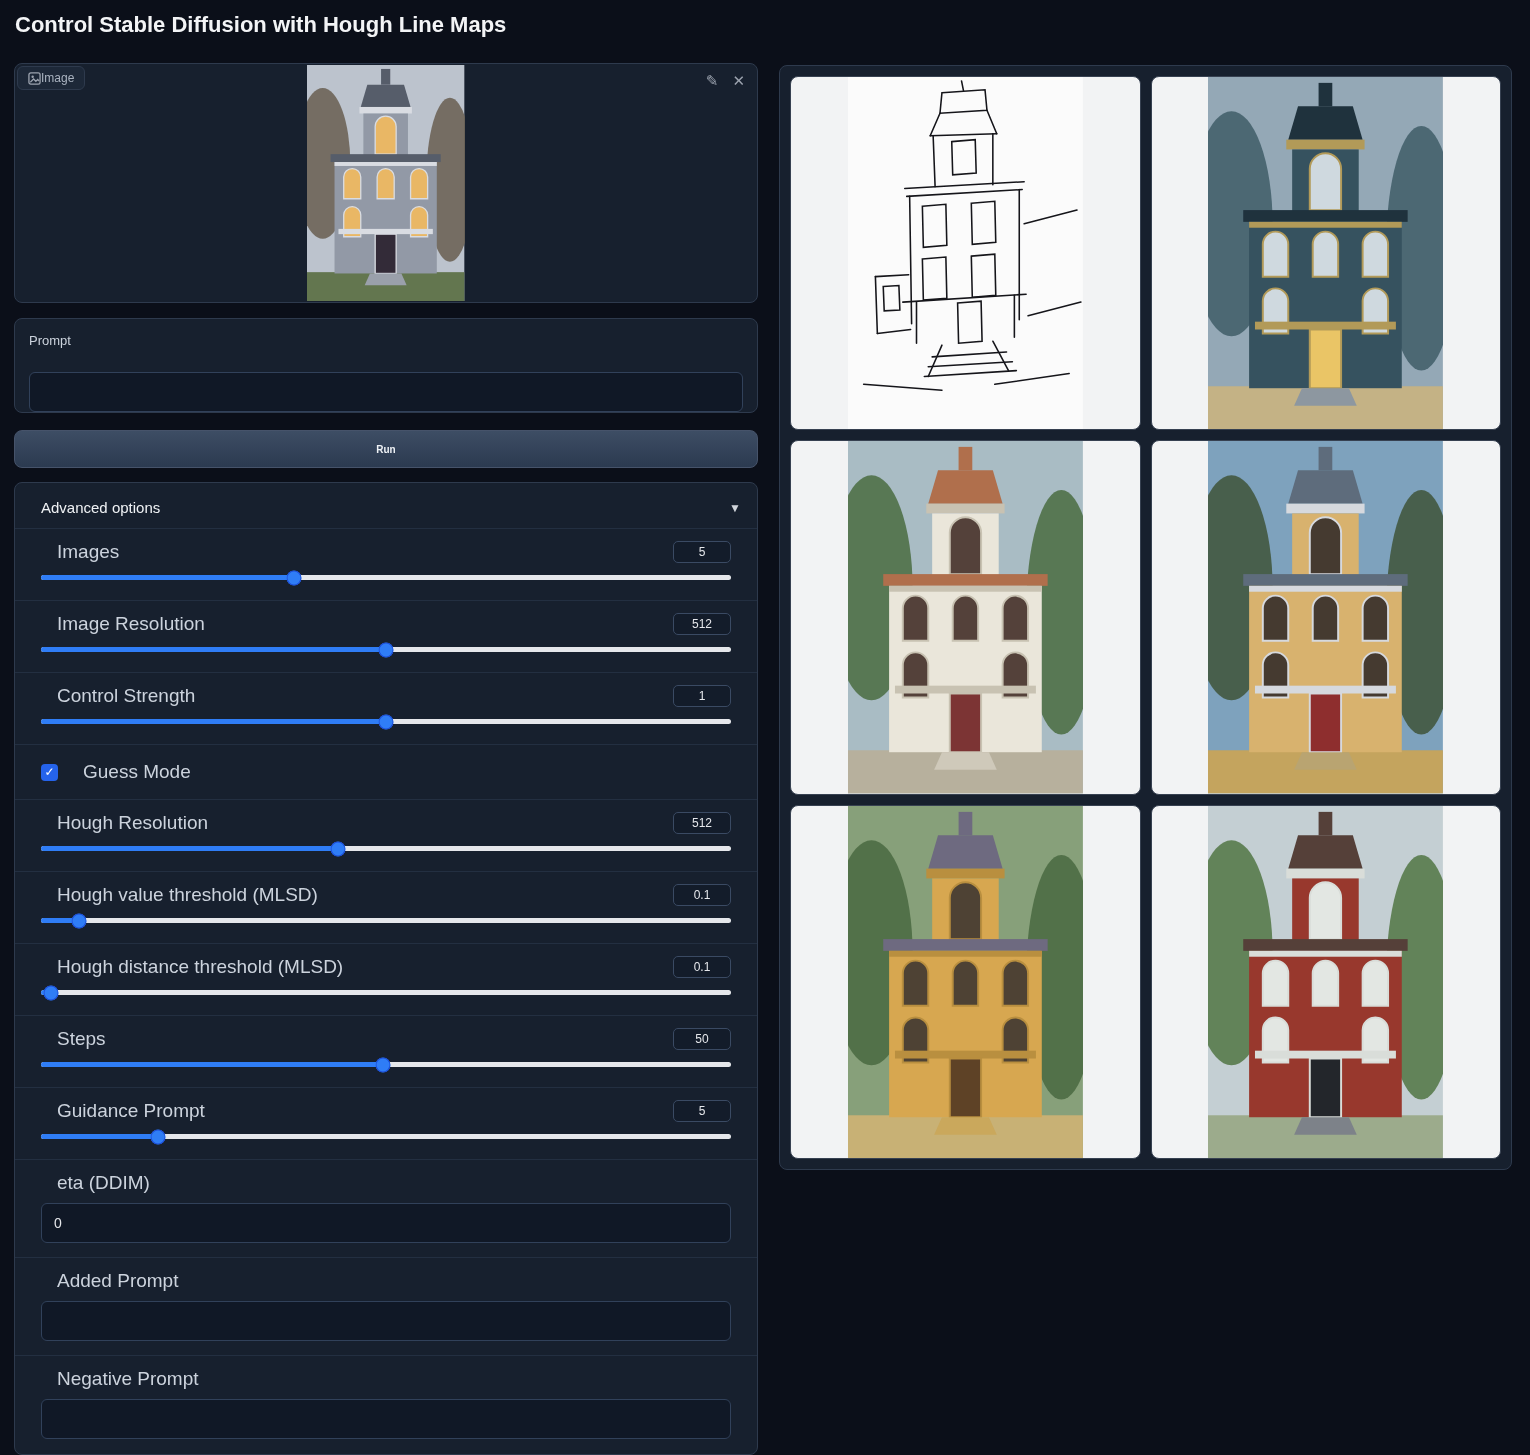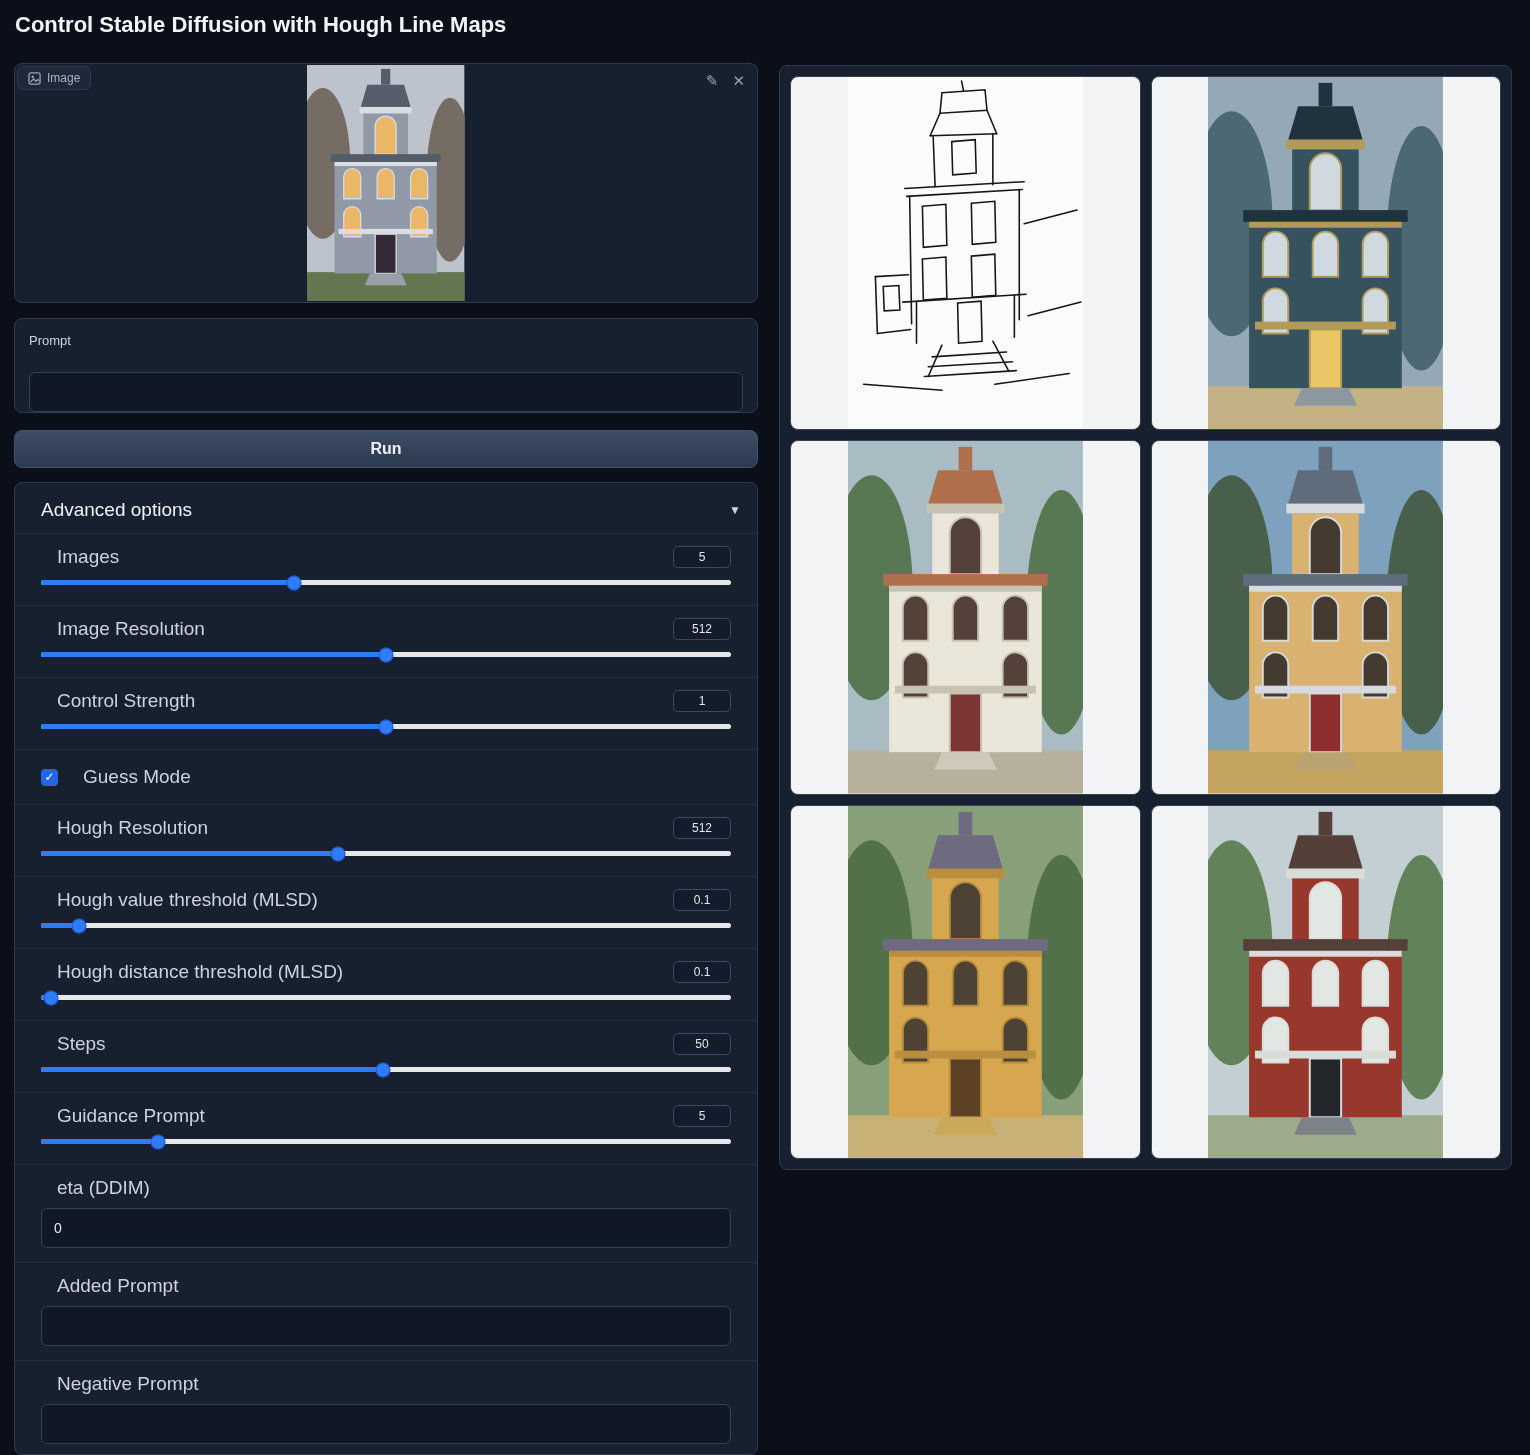--- a/index.html
+++ b/index.html
@@ -9,45 +9,45 @@
     background:#0b0f19; color:#e5e7eb;
     font-family:"Liberation Sans", sans-serif;
   }
   .panel { background:#17202e; border:1px solid #2e3a4d; border-radius:8px; position:absolute; }
 
   
   #page-title { position:absolute; left:15px; top:12px; font-size:22px; font-weight:bold; color:#f3f4f6; margin:0; }
 
   
   #image-panel { left:14px; top:63px; width:744px; height:240px; }
-  .img-tag { position:absolute; left:2px; top:2px; display:flex; align-items:flex-end; gap:6px;
+  .img-tag { position:absolute; left:2px; top:2px; display:flex; align-items:flex-end; gap:0;
     background:#1d2838; border:1px solid #2e3a4d; border-radius:6px; padding:4px 10px;
     font-size:12px; color:#aab3c0; z-index:3; }
   .panel-icons { position:absolute; right:12px; top:8px; display:flex; gap:14px; z-index:3; }
   .panel-icons span { color:#9ca3af; font-size:15px; cursor:pointer; }
   #preview-wrap { position:absolute; inset:1px; display:flex; justify-content:center; align-items:center; }
   #preview-wrap svg { height:236px; }
 
   
   #prompt-panel { left:14px; top:318px; width:744px; height:95px; padding:14px 14px; }
   .field-label { display:block; font-size:13px; color:#ccd3dd; margin-bottom:24px; }
   .tbox { width:100%; height:40px; background:#101826; border:1px solid #31415a;
     border-radius:6px; color:#e5e7eb; padding:0 12px; font-size:14px; outline:none; }
 
   
   #run-button { position:absolute; left:14px; top:430px; width:744px; height:38px;
     background:linear-gradient(180deg,#3a4a61,#2b3covery 0%); 
     background:linear-gradient(180deg,#3d4d64,#2b3a50);
     border:1px solid #46536a; border-radius:8px; color:#eef1f5; font-weight:bold;
-    font-size:16px; font-family:"Liberation Sans", sans-serif; cursor:pointer; }
+    font-size:10px; font-family:"Liberation Sans", sans-serif; cursor:pointer; }
 
   
   #advanced-panel { left:14px; top:482px; width:744px; height:973px; overflow:hidden; }
   .adv-head { display:flex; justify-content:space-between; align-items:center; padding:16px 16px 12px 26px; }
-  .adv-title { font-size:19px; color:#f0f2f5; }
+  .adv-title { font-size:15px; color:#f0f2f5; }
   .adv-arrow { font-size:12px; color:#d1d5db; cursor:pointer; }
   .ctl-group { padding:12px 26px 4px; border-top:1px solid #232f41; }
   .ctl-head { display:flex; justify-content:space-between; align-items:center; margin-bottom:12px; }
   .ctl-label { font-size:19px; color:#ccd3dd;margin-left:16px; }
   .num-box { border:1px solid #3a4a63; border-radius:5px; padding:3px 14px; min-width:58px;
     font-size:12px; color:#e5e7eb; background:#131c2a; text-align:center; }
   .track { position:relative; height:5px; border-radius:3px; background:#e5e7eb; margin:6px 0 16px; }
   .fill { position:absolute; left:0; top:0; bottom:0; background:#2f7df6; border-radius:3px; }
   .handle { position:absolute; top:50%; width:15px; height:15px; border-radius:50%;
     background:#2f7df6; transform:translate(-50%,-50%); box-shadow:0 0 0 1px #1d4ed8 inset; cursor:grab; }

